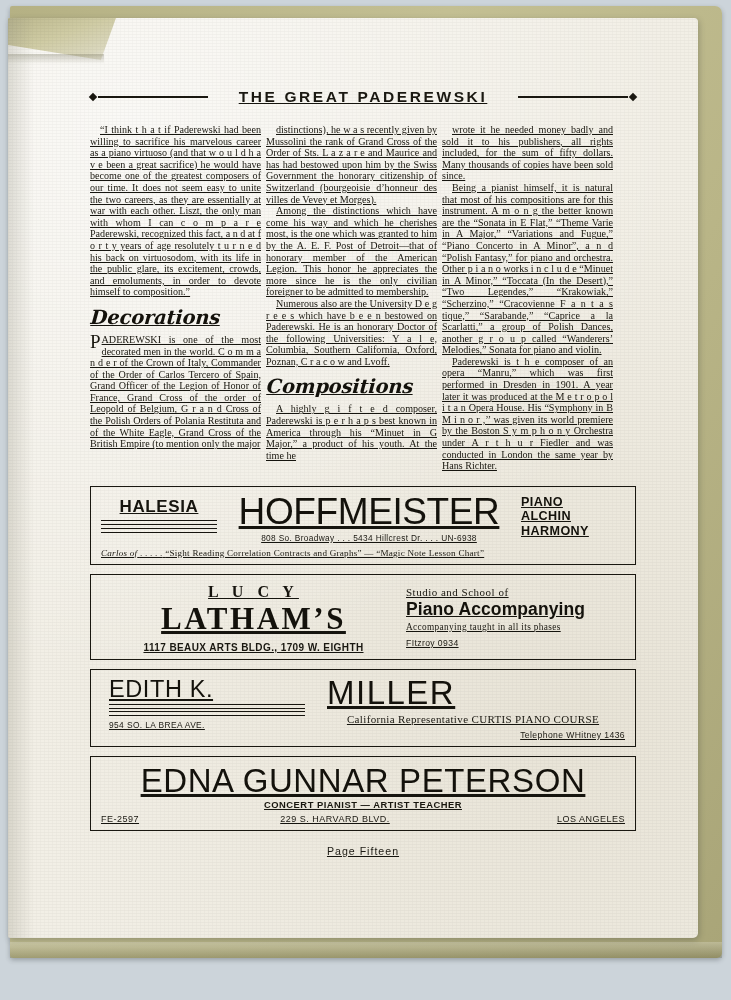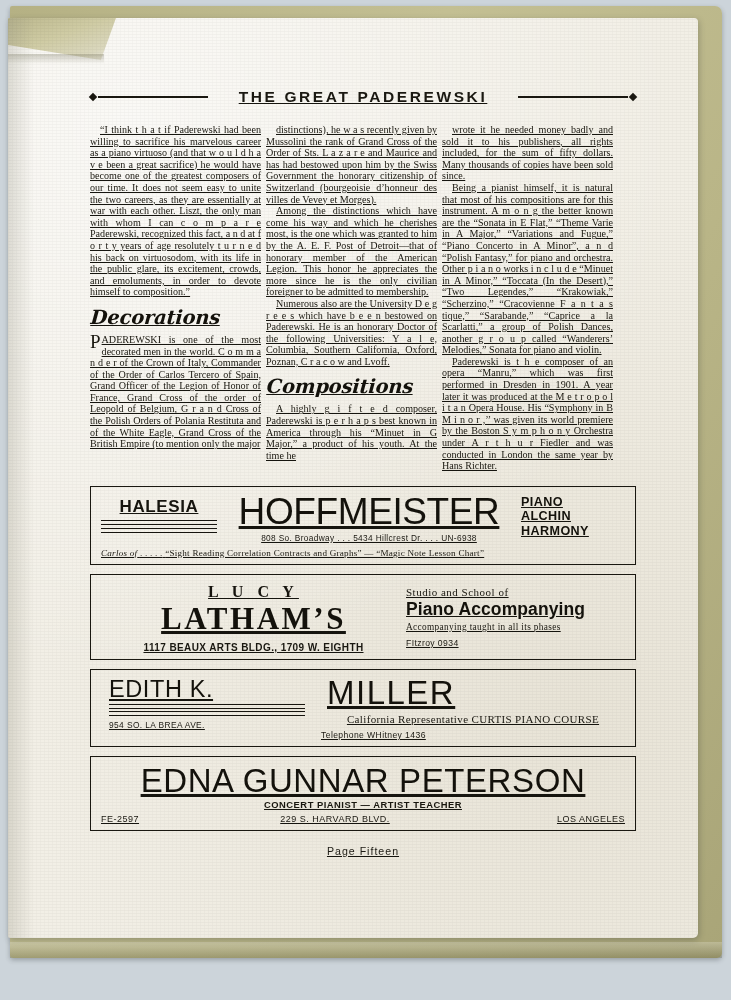--- a/index.html
+++ b/index.html
@@ -329,21 +329,21 @@
     font-size: 11px;
     letter-spacing: .35px;
     text-align: center;
     margin-top: 3px;
     color: #1a1811;
   }
   .mil-tel {
     font-family: "Liberation Sans", sans-serif;
     font-size: 8.6px;
     letter-spacing: .4px;
-    text-align: left;
+    text-align: right;
     margin-top: 5px;
     color: #1a1811;
   }
 
   
   .edna-name {
     font-family: "Liberation Sans", sans-serif;
     font-size: 33px;
     line-height: 36px;
     letter-spacing: .6px;

